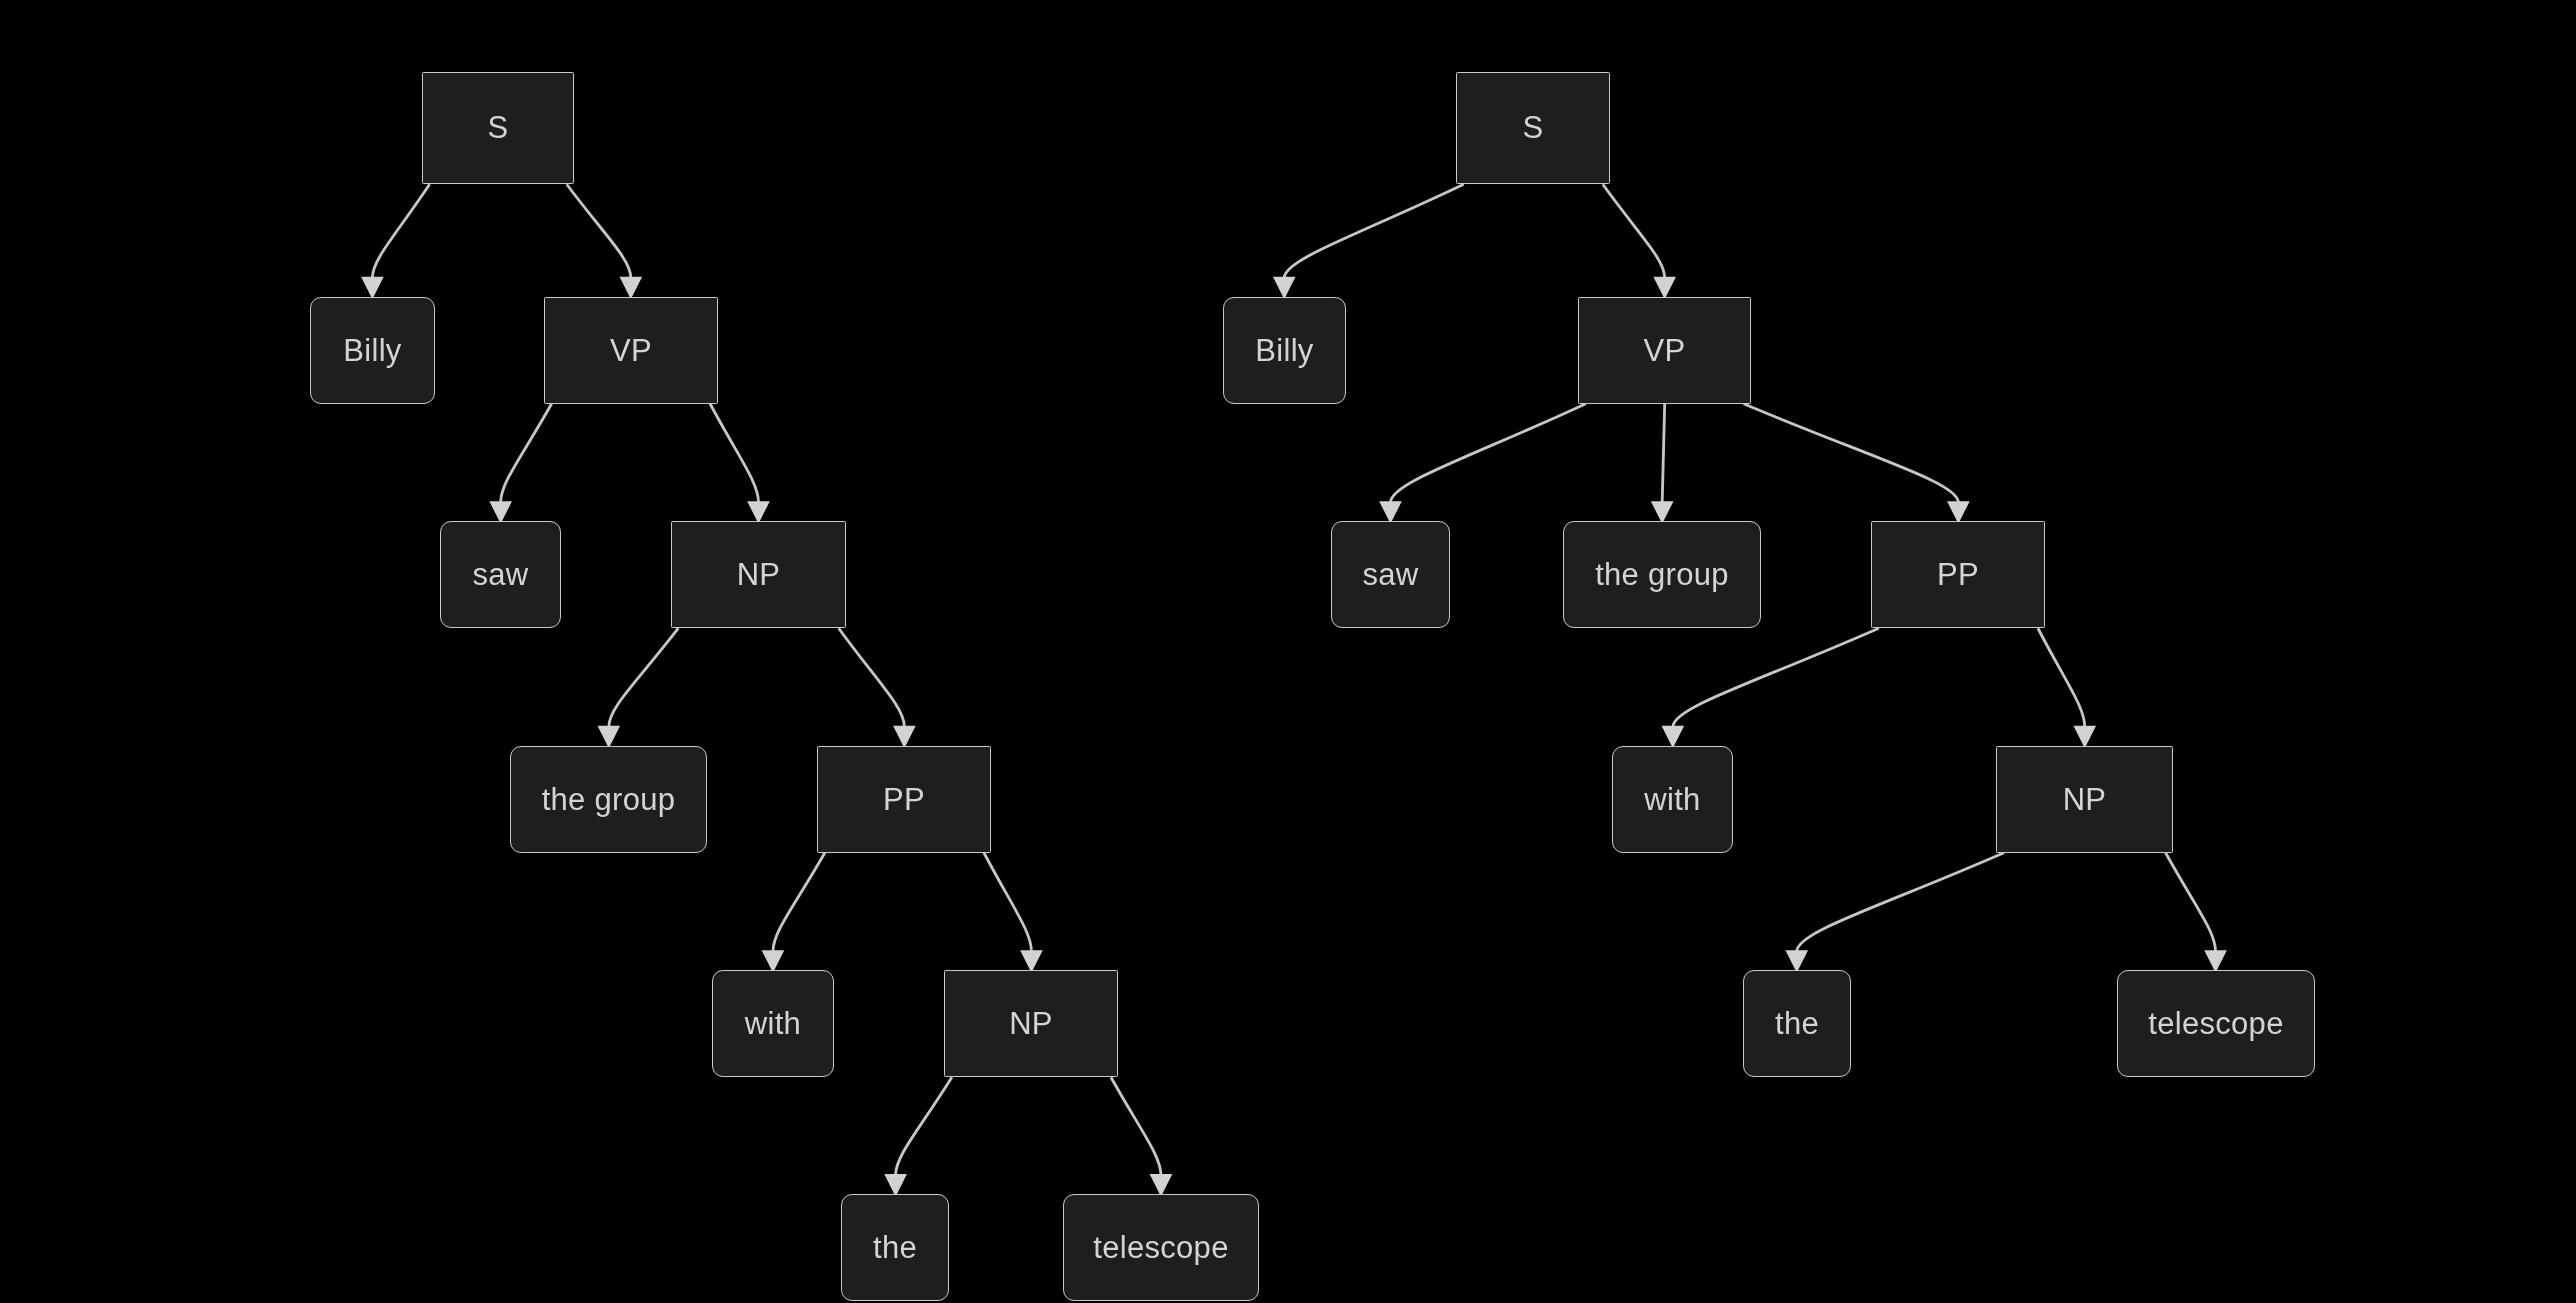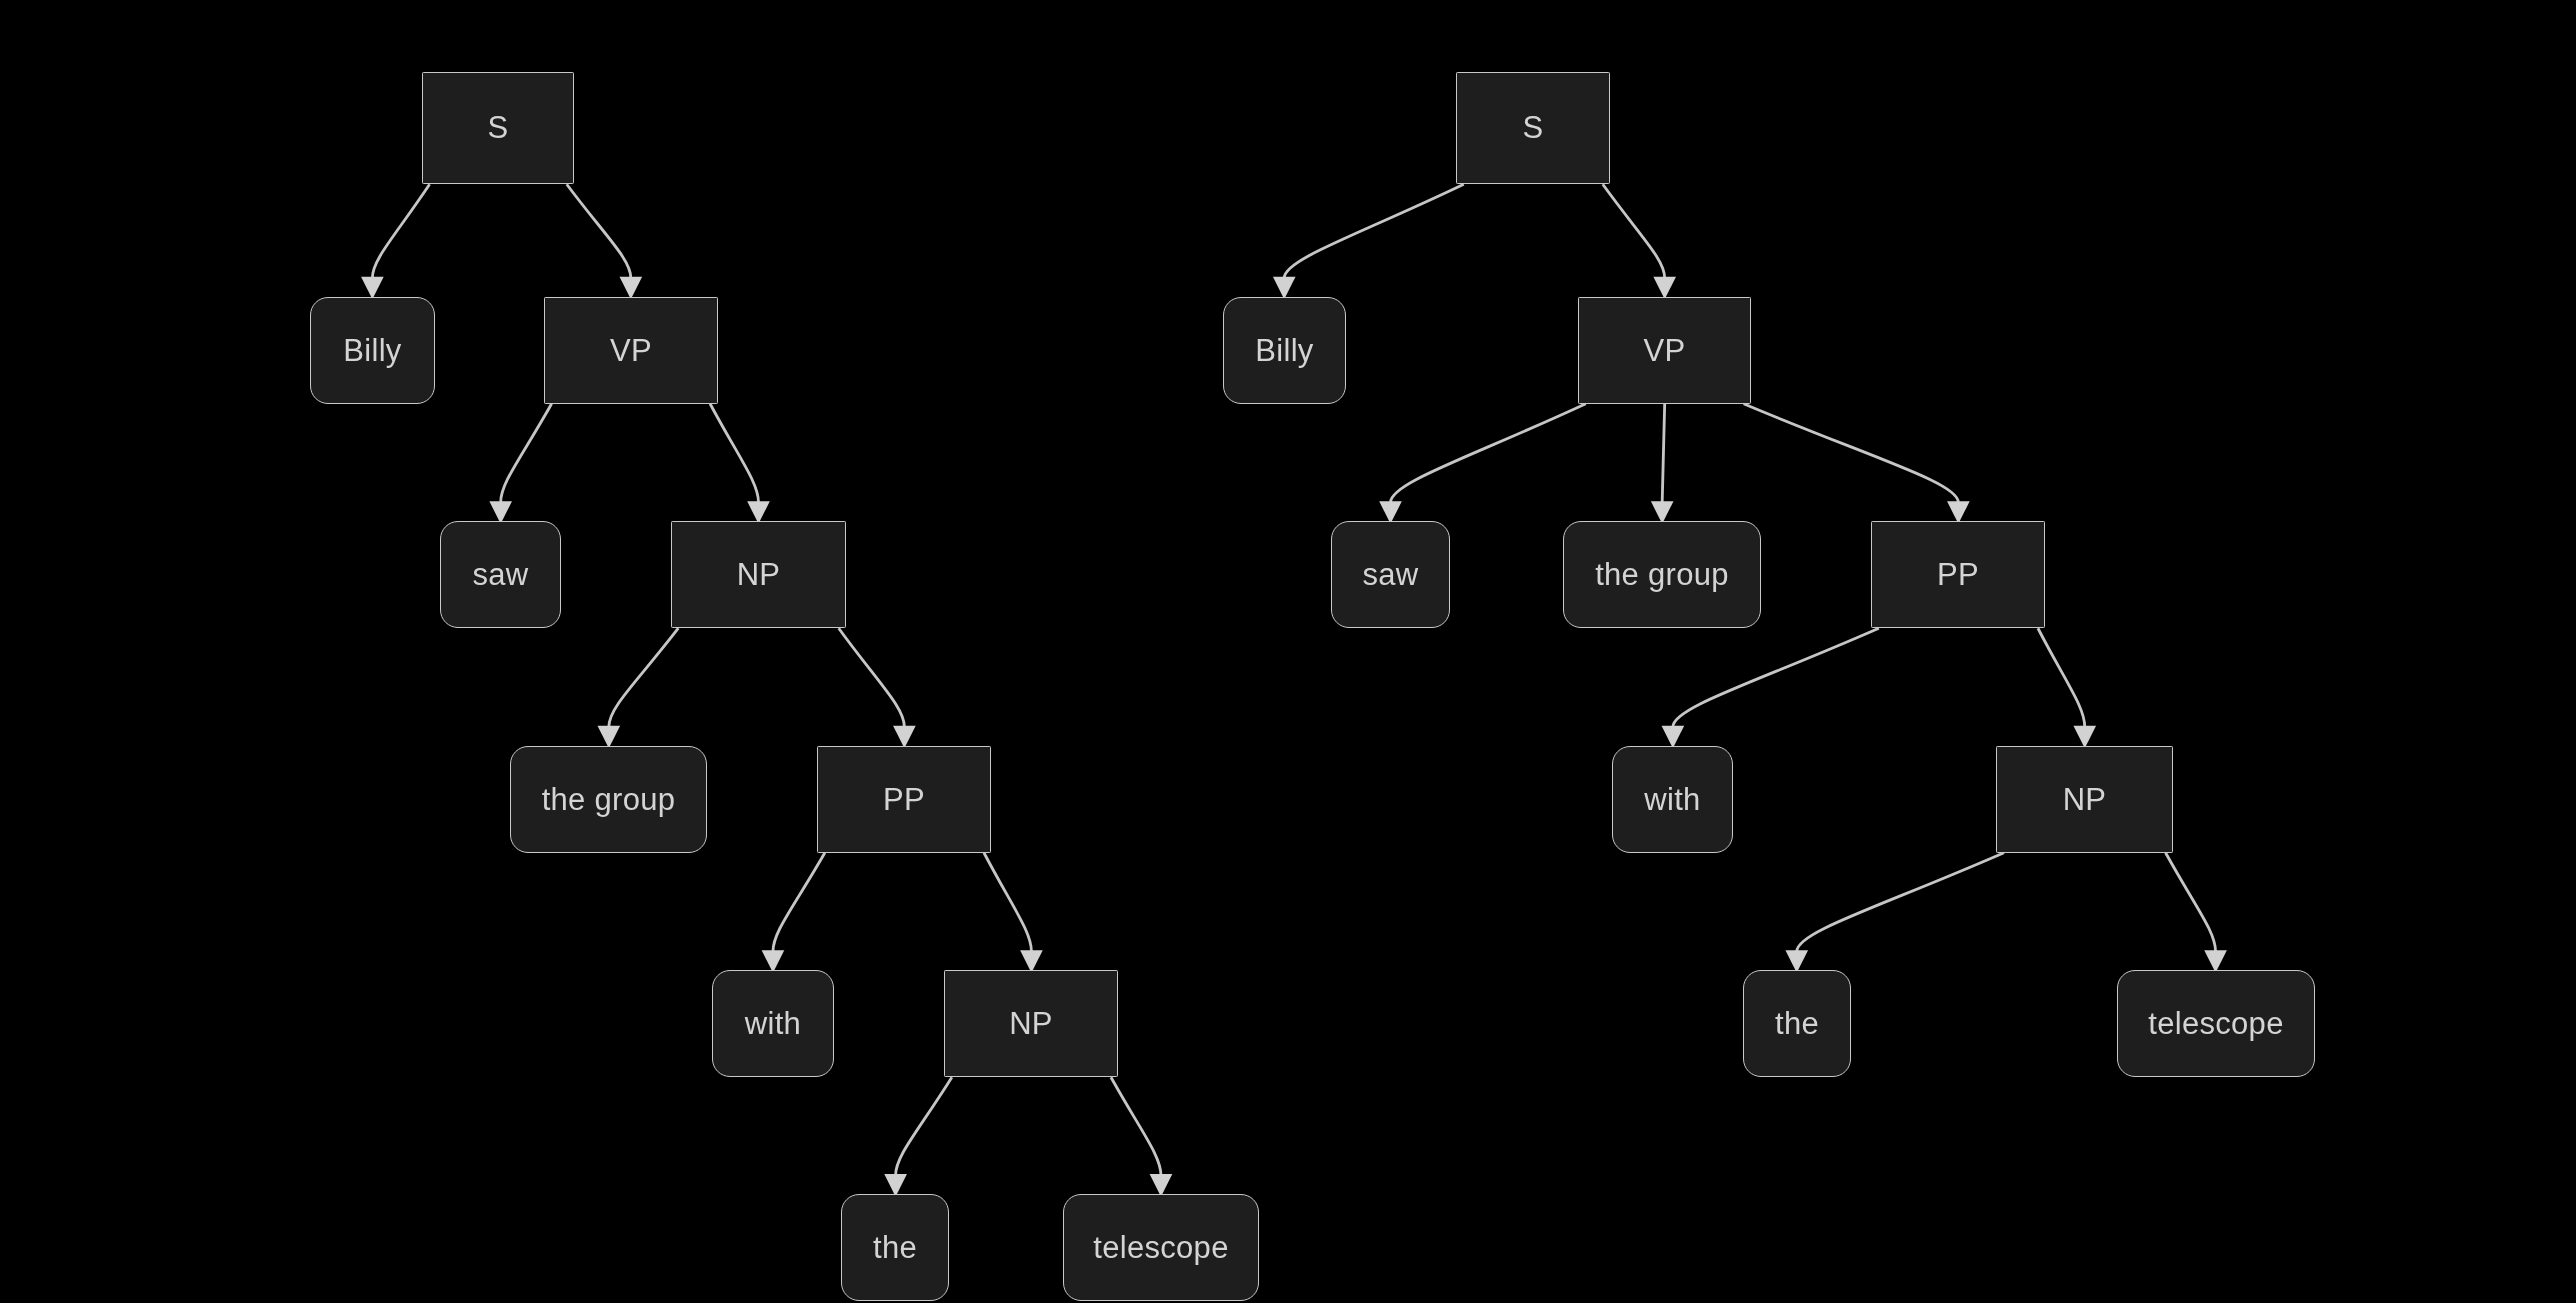--- a/index.html
+++ b/index.html
@@ -16,21 +16,21 @@
     position:absolute;
     box-sizing:border-box;
     display:flex;align-items:center;justify-content:center;
     font-size:31px;
     letter-spacing:0.3px;
     border:1.9px solid #c9c9c9;
     background:#1e1e1e;
     color:#d4d4d4;
   }
   .node.rect{border-radius:1.3px;}
-  .node.round{border-radius:18px;align-items:center;}
+  .node.round{border-radius:11px;align-items:center;}
 </style>
 </head>
 <body>
 
 <div class="canvas" style="background: rgb(0, 0, 0);">
   <svg class="edges-layer" viewBox="0 0 4096 2072" width="2576" height="1303">
       <path d="M 683 293 C 628.4 374.95, 592 412.2, 592 442" fill="none" stroke="#c6c6c6" stroke-width="4.5"></path>
       <polygon points="574,440 610,440 592,476" fill="#d2d2d2"></polygon>
       <path d="M 901 293 C 962.2 374.95, 1003 412.2, 1003 442" fill="none" stroke="#c6c6c6" stroke-width="4.5"></path>
       <polygon points="985,440 1021,440 1003,476" fill="#d2d2d2"></polygon>

